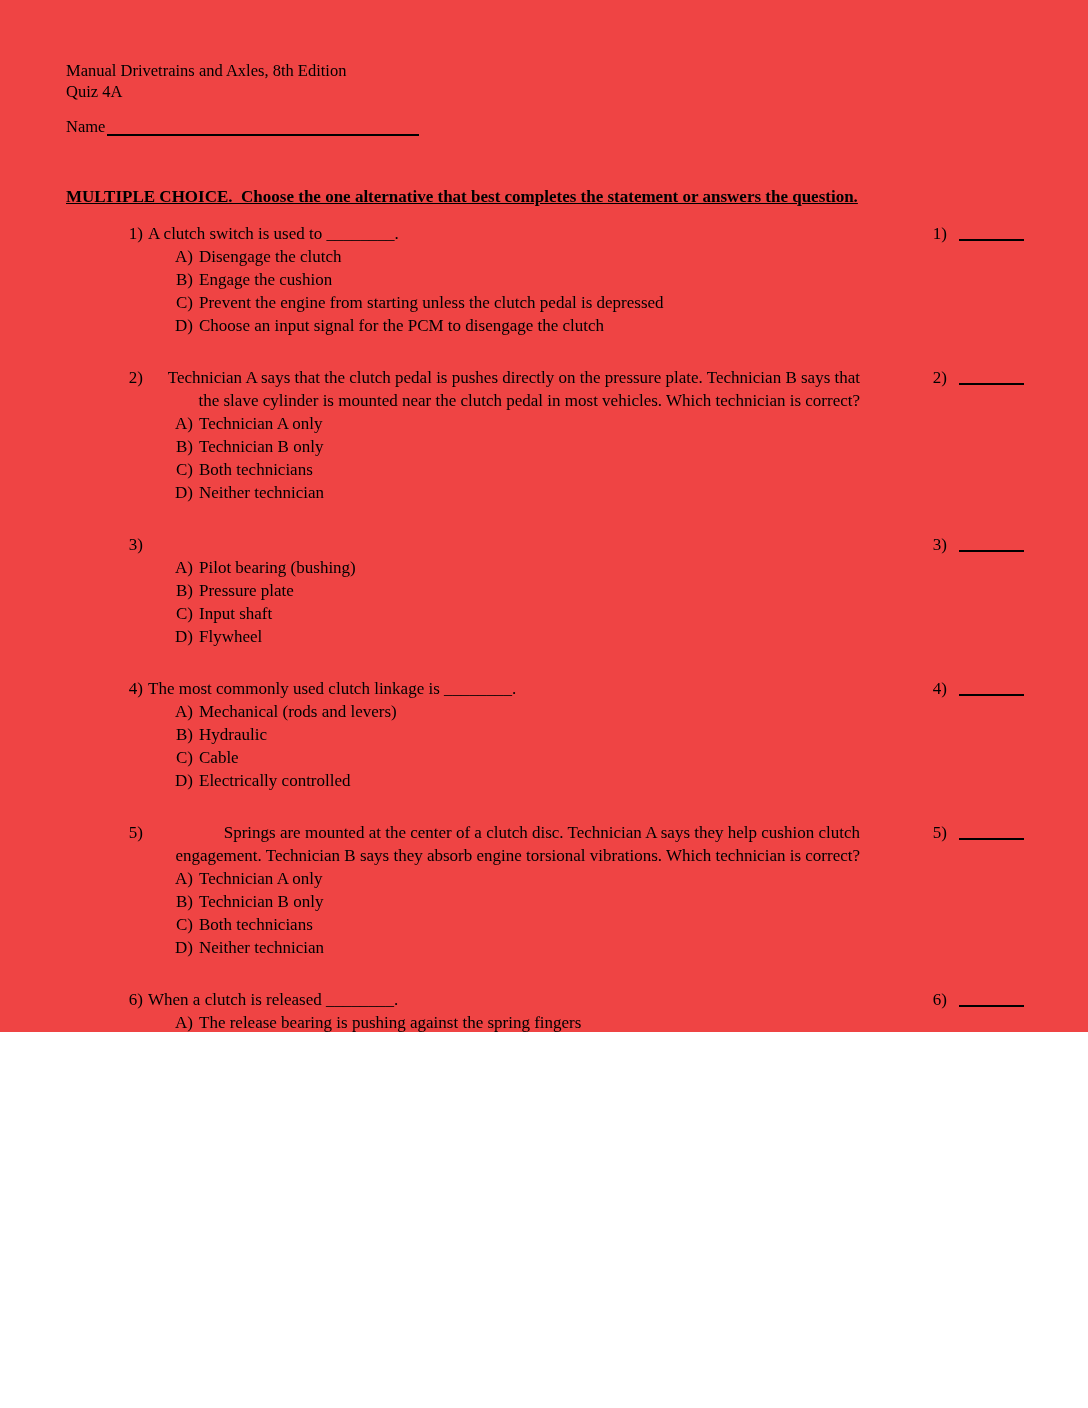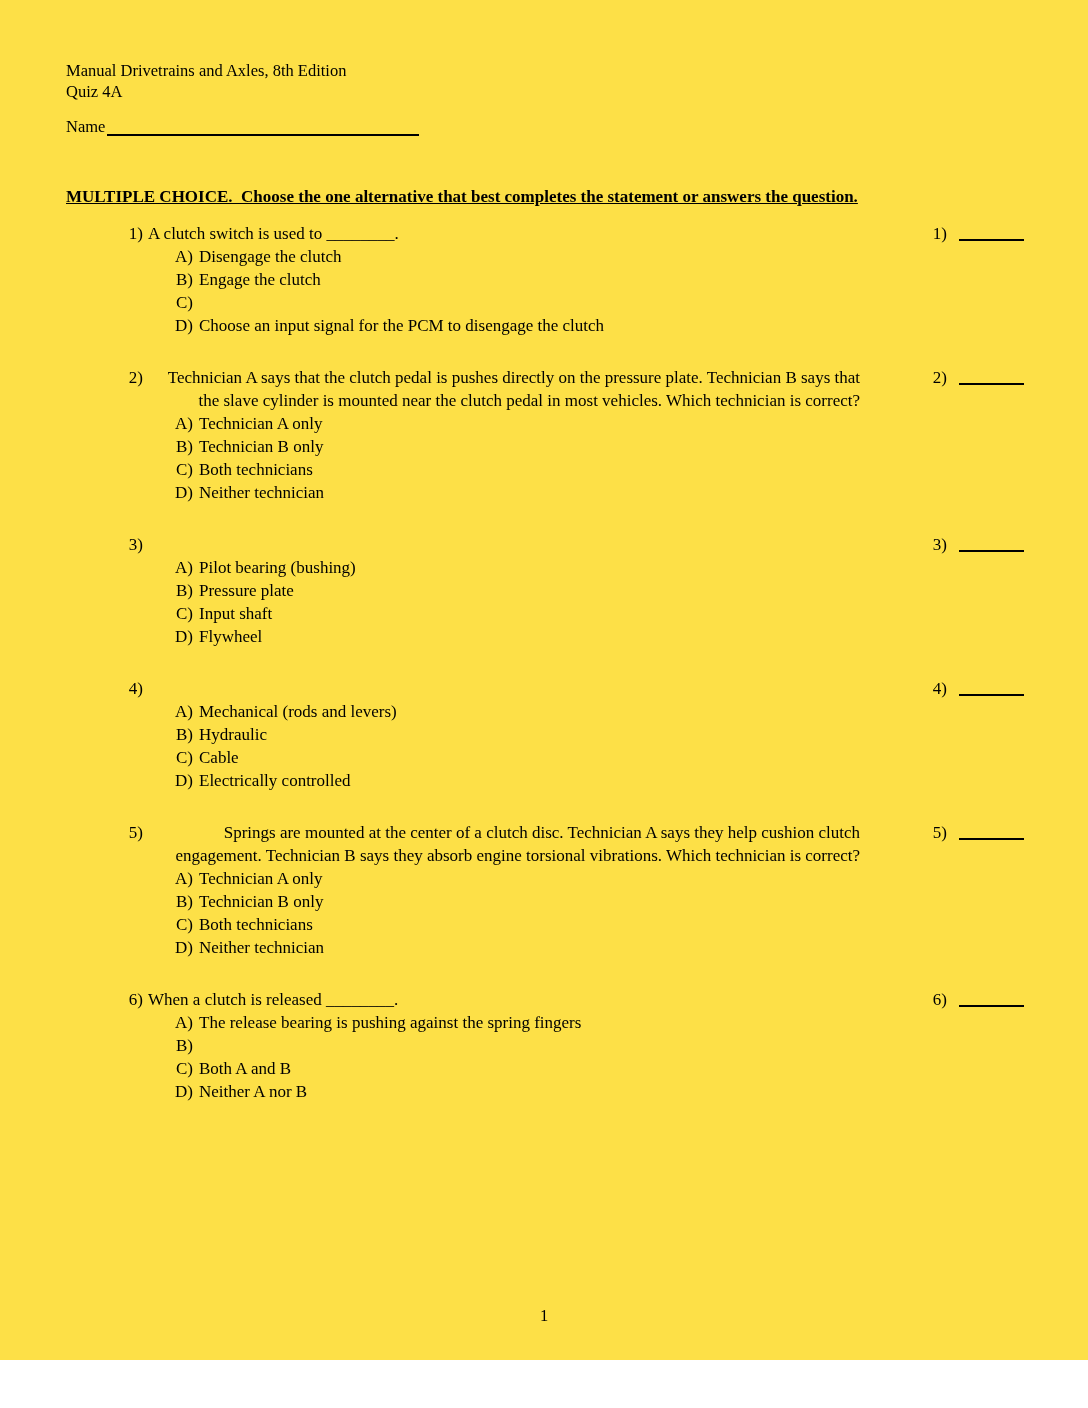--- a/index.html
+++ b/index.html
@@ -4,22 +4,22 @@
 <style>
   * { box-sizing: border-box; margin: 0; padding: 0; }
   html, body { background: #ffffff; }
   body {
     font-family: "Liberation Serif", "DejaVu Serif", serif;
     color: #000000;
   }
   .page {
     position: relative;
     width: 1088px;
-    height: 1360px;
-    background: #fde047;
+    height: 1032px;
+    background: #ef4444;
     overflow: hidden;
   }
   .header {
     position: absolute;
     left: 66px;
     top: 60px;
     font-size: 16.5px;
     line-height: 21px;
   }
   .name-row {
@@ -137,25 +137,26 @@
         <span class="q-text">A clutch switch is used to ________.</span>
       </div>
       <div class="options">
   <div class="option">
     <span class="opt-label">A)</span>
     <span class="opt-text">Disengage the clutch</span>
   </div>
 
   <div class="option">
     <span class="opt-label">B)</span>
-    <span class="opt-text">Engage the clutch</span>
-  </div>
-
-  <div class="option">
-    <span class="opt-label">C)</span>
+    <span class="opt-text">Engage the cushion</span>
+  </div>
+
+  <div class="option">
+    <span class="opt-label">C)</span>
+    <span class="opt-text">Prevent the engine from starting unless the clutch pedal is depressed</span>
   </div>
 
   <div class="option">
     <span class="opt-label">D)</span>
     <span class="opt-text">Choose an input signal for the PCM to disengage the clutch</span>
   </div>
 </div>
     </div>
     <div class="q-answer">
       <span class="ans-num">1)</span>
@@ -227,20 +228,21 @@
     <div class="q-answer">
       <span class="ans-num">3)</span>
       <span class="ans-line"></span>
     </div>
   </div>
 
   <div class="question">
     <div class="q-main">
       <div class="q-line">
         <span class="q-num">4)</span>
+        <span class="q-text">The most commonly used clutch linkage is ________.</span>
       </div>
       <div class="options">
   <div class="option">
     <span class="opt-label">A)</span>
     <span class="opt-text">Mechanical (rods and levers)</span>
   </div>
 
   <div class="option">
     <span class="opt-label">B)</span>
     <span class="opt-text">Hydraulic</span>

